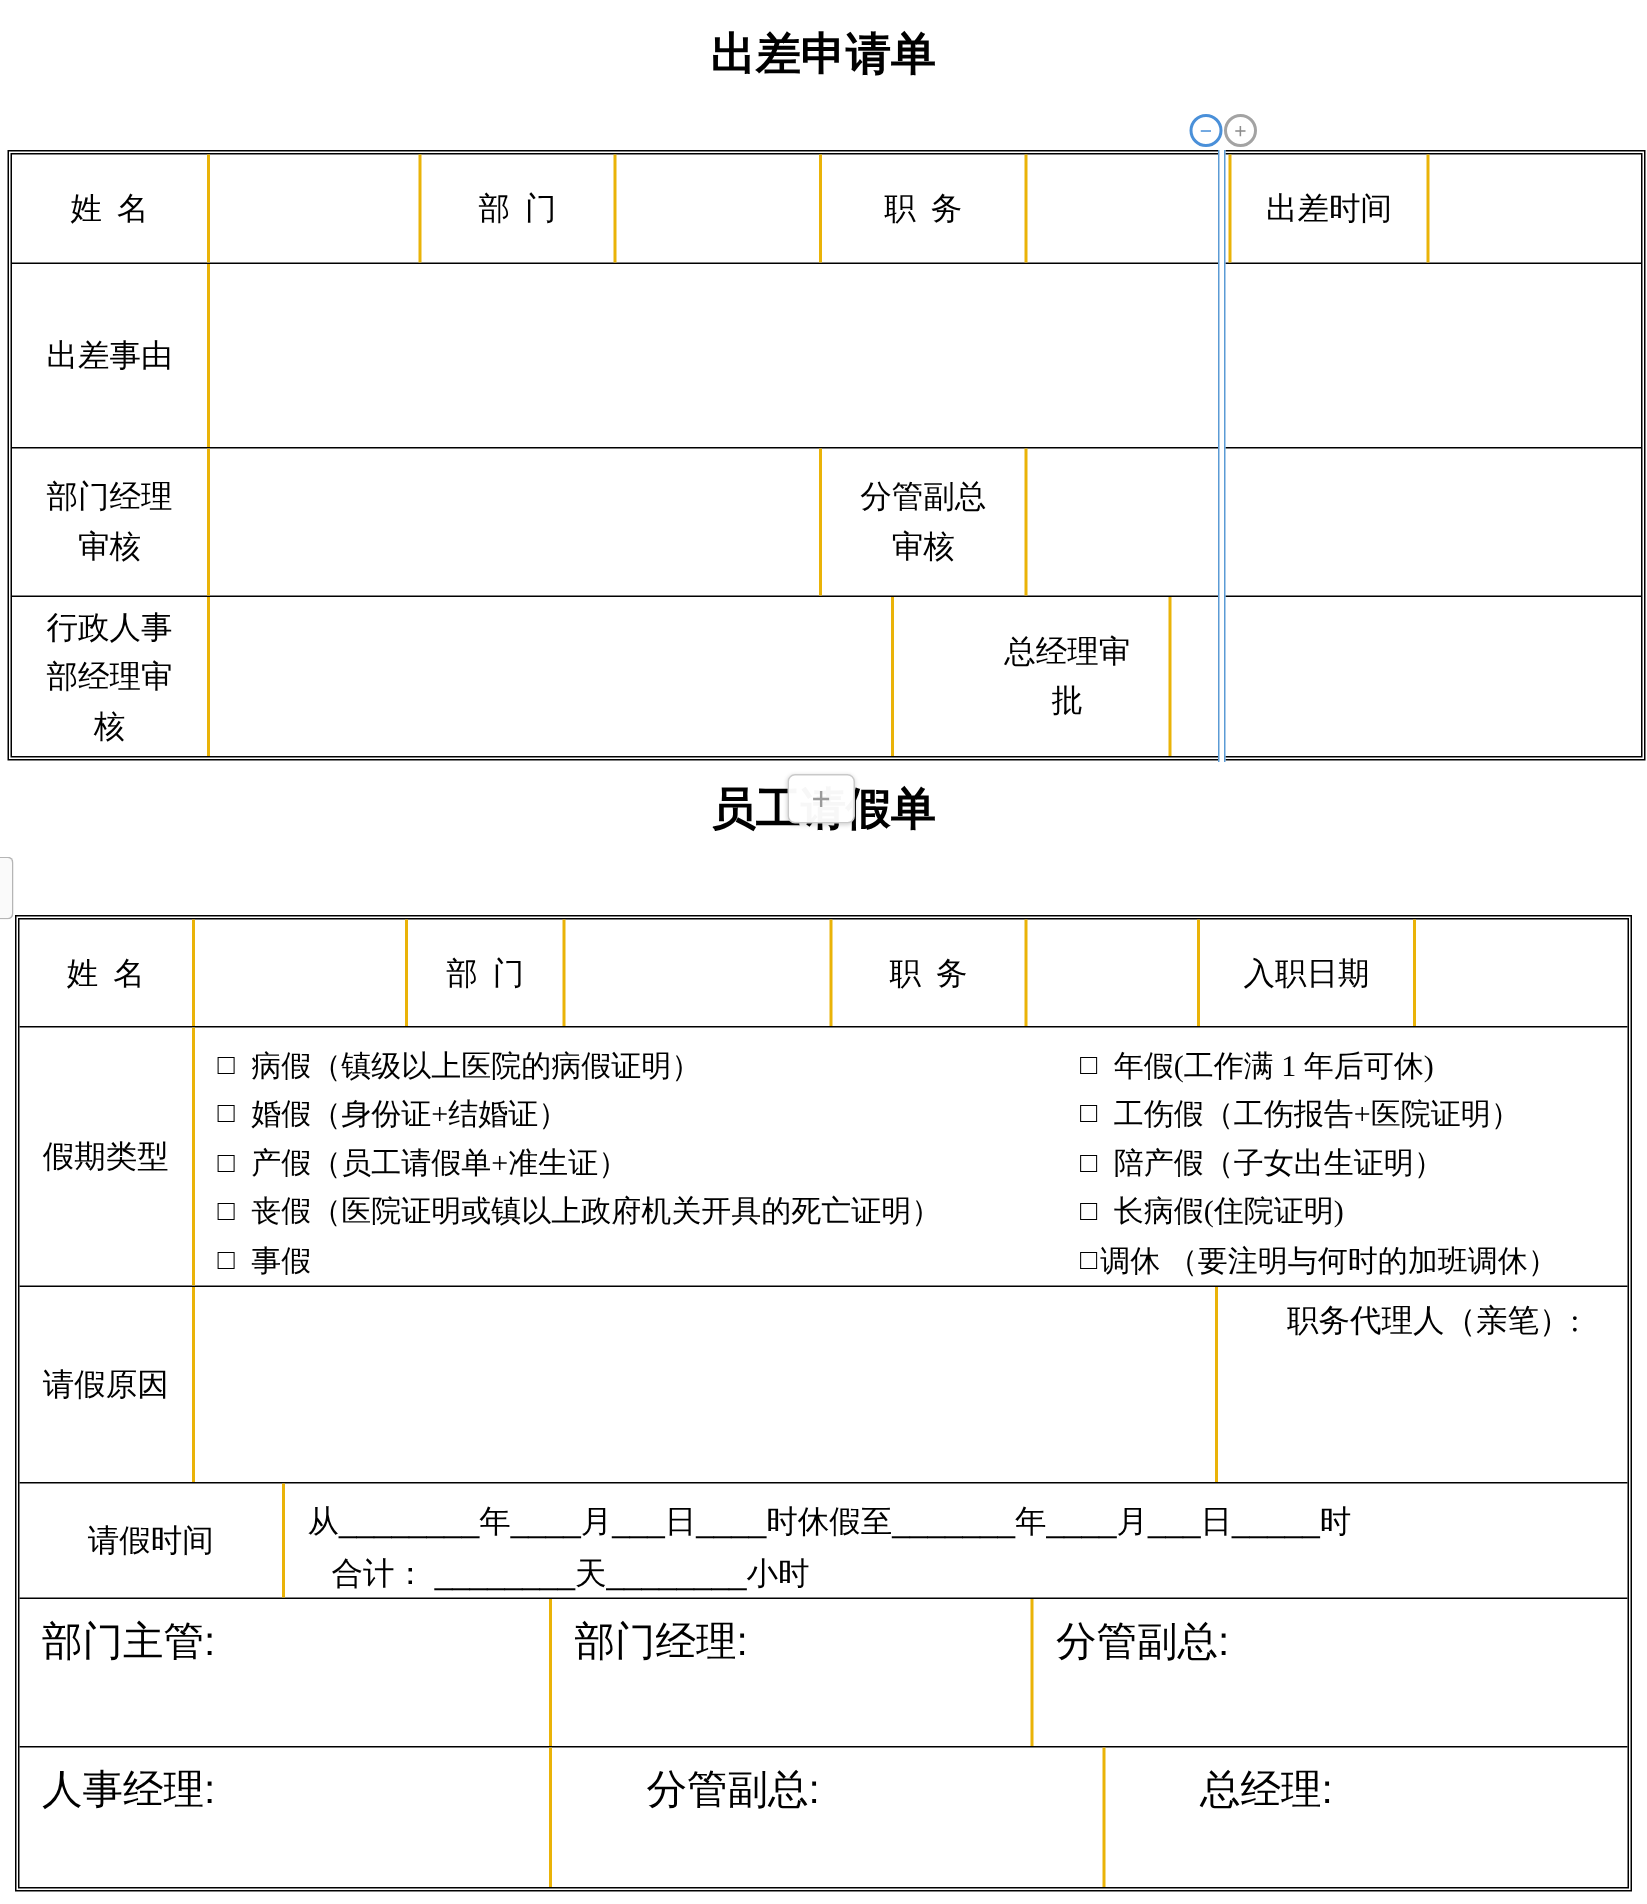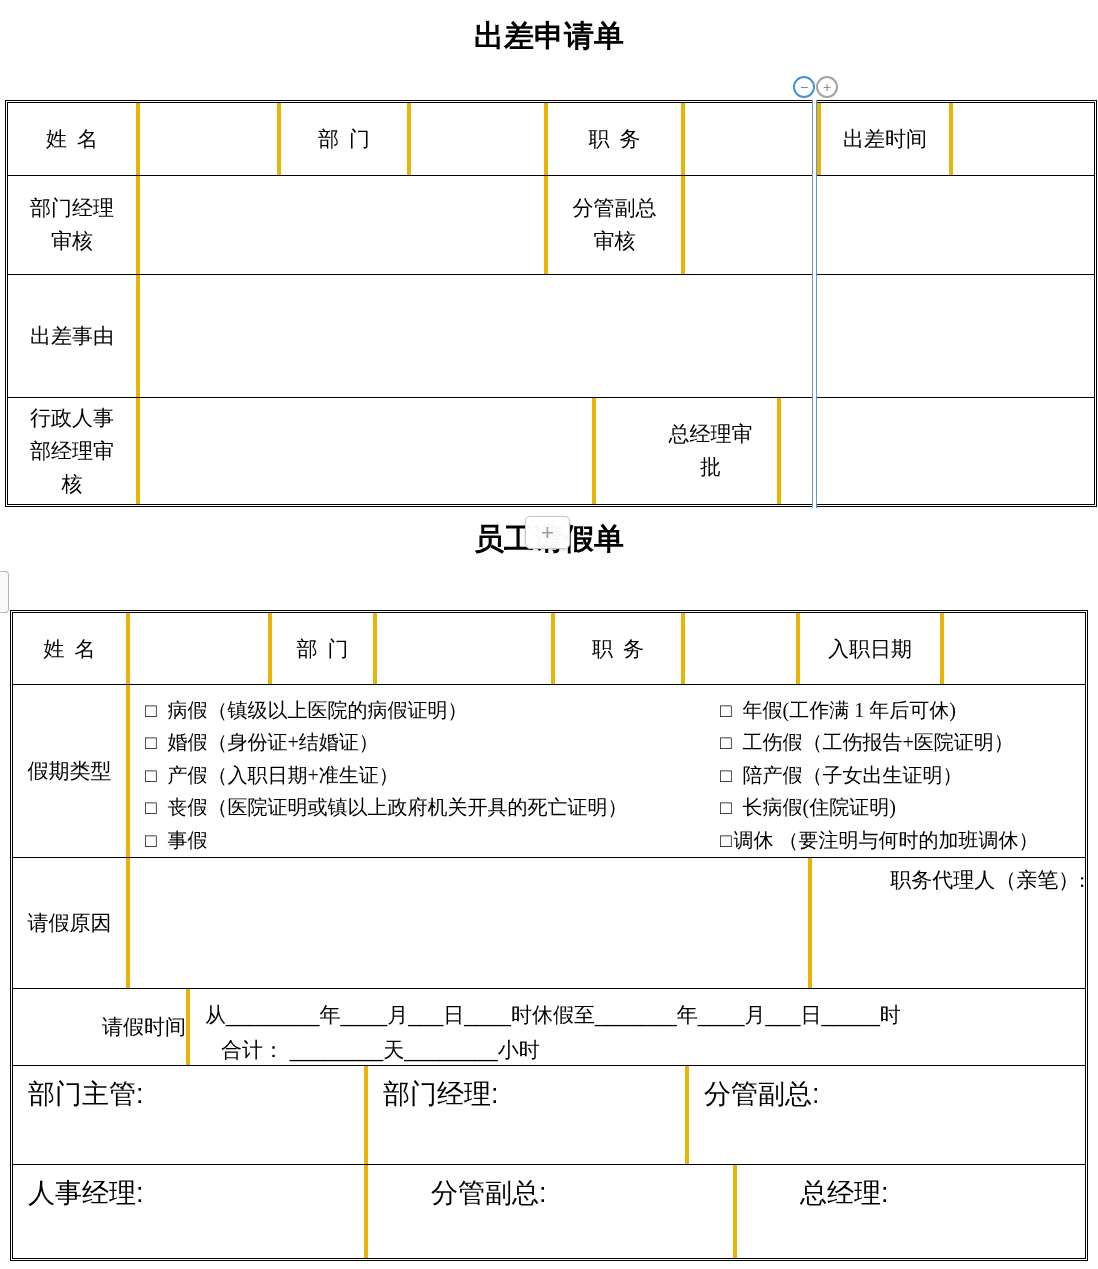--- a/index.html
+++ b/index.html
@@ -4,27 +4,27 @@
 <style>
   html,body{margin:0;padding:0;background:#fff;}
   .page{position:relative;width:1098px;height:1269px;background:#fff;overflow:hidden;
         font-family:"Liberation Serif","DejaVu Serif",serif;color:#000;}
   .doc-title{position:absolute;left:0;width:100%;text-align:center;
         font-family:"Liberation Sans","DejaVu Sans",sans-serif;font-weight:700;font-size:30px;}
   
   .form{position:absolute;border:3px double #000;background:#fff;box-sizing:content-box;}
   .row{display:flex;border-bottom:1px solid #000;}
   .row:last-child{border-bottom:none;gap:48px;}
-  .cell{border-right:4px solid #eab308;box-sizing:border-box;display:flex;
+  .cell{border-right:2px solid #eab308;box-sizing:border-box;display:flex;
         align-items:center;justify-content:center;font-size:21px;overflow:hidden;}
   .cell:last-child{border-right:none;}
   .cell.grow{flex:1;}
   .ls{letter-spacing:10px;margin-right:-10px;}
   .wrapnarrow{display:inline-block;width:94px;text-align:center;line-height:33px;}
-  .tl{align-items:flex-start;justify-content:flex-end;padding:8px 0 0 14px;}
+  .tl{align-items:flex-start;justify-content:center;padding:8px 0 0 14px;}
   
   .cbwrap{display:block;padding-top:9px;}
   .cbrow{display:flex;height:32.5px;align-items:center;font-size:20px;}
   .cbleft{flex:0 0 575px;padding-left:15px;display:flex;align-items:center;}
   .cbright{display:flex;align-items:center;}
   .cb{font-size:19px;margin-right:11px;line-height:1;}
   .cb.tight{margin-right:2px;}
   
   .sans{font-family:"Liberation Sans","DejaVu Sans",sans-serif;}
   .timecell{display:block;padding:8px 0 0 15px;font-size:21px;line-height:35px;}
@@ -72,38 +72,38 @@
       <div class="cell" style="width:137px;">
           <span class="ls">职务</span>
         </div>
       <div class="cell" style="width:136px;"></div>
       <div class="cell" style="width:132px;">
           <span>出差时间</span>
         </div>
       <div class="cell grow"></div>
     </div>
 
+    <div class="row" style="height:122px;">
+      <div class="cell" style="width:132px;">
+          <span>出差事由</span>
+        </div>
+      <div class="cell grow"></div>
+    </div>
+
     <div class="row" style="height:98px;">
       <div class="cell" style="width:132px;">
           <span class="wrapnarrow">部门经理审核</span>
         </div>
       <div class="cell" style="width:408px;"></div>
       <div class="cell" style="width:137px;">
           <span class="wrapnarrow">分管副总审核</span>
         </div>
       <div class="cell grow"></div>
     </div>
 
-    <div class="row" style="height:122px;">
-      <div class="cell" style="width:132px;">
-          <span>出差事由</span>
-        </div>
-      <div class="cell grow"></div>
-    </div>
-
     <div class="row" style="height:106px;">
       <div class="cell" style="width:132px;">
           <span class="wrapnarrow">行政人事部经理审核</span>
         </div>
       <div class="cell" style="width:408px;"></div>
       <div class="cell" style="width:137px;">
           <span class="wrapnarrow">总经理审批</span>
         </div>
       <div class="cell grow"></div>
     </div>
@@ -165,21 +165,21 @@
               <span>婚假（身份证+结婚证）</span>
             </div>
           <div class="cbright">
               <span class="cb">□</span>
               <span>工伤假（工伤报告+医院证明）</span>
             </div>
         </div>
         <div class="cbrow">
           <div class="cbleft">
               <span class="cb">□</span>
-              <span>产假（入职日期+准生证）</span>
+              <span>产假（员工请假单+准生证）</span>
             </div>
           <div class="cbright">
               <span class="cb">□</span>
               <span>陪产假（子女出生证明）</span>
             </div>
         </div>
         <div class="cbrow">
           <div class="cbleft">
               <span class="cb">□</span>
               <span>丧假（医院证明或镇以上政府机关开具的死亡证明）</span>
@@ -206,21 +206,21 @@
       <div class="cell" style="width:117px;text-align:right;">
           <span>请假原因</span>
         </div>
       <div class="cell" style="width:682px;"></div>
       <div class="cell grow tl">
           <span>职务代理人（亲笔）:</span>
         </div>
     </div>
 
     <div class="row sans" style="height:76px;">
-      <div class="cell sans" style="width:177px;justify-content:flex-end;">
+      <div class="cell sans" style="width:177px;">
           <span>请假时间</span>
         </div>
       <div class="cell grow timecell">
         <div>从________年____月___日____时休假至_______年____月___日_____时</div>
         <div class="indent">合计： ________天________小时</div>
       </div>
     </div>
 
     <div class="row sans" style="height:98px;">
       <div class="cell sig sans" style="width:355px;">

